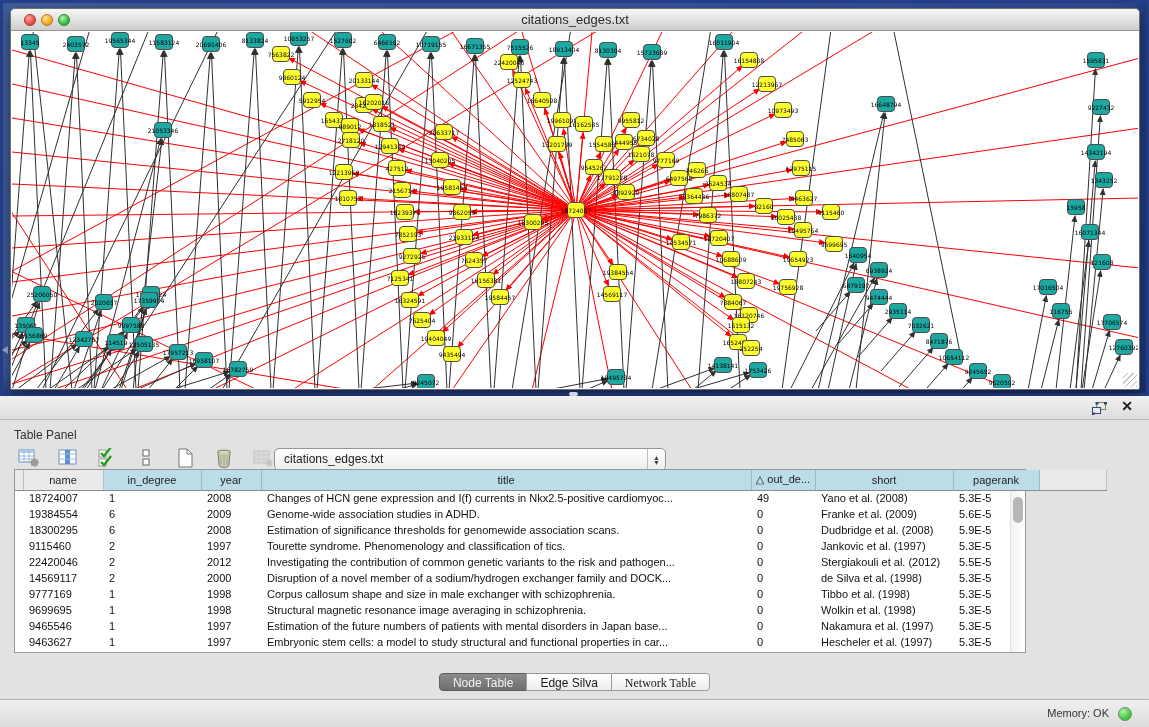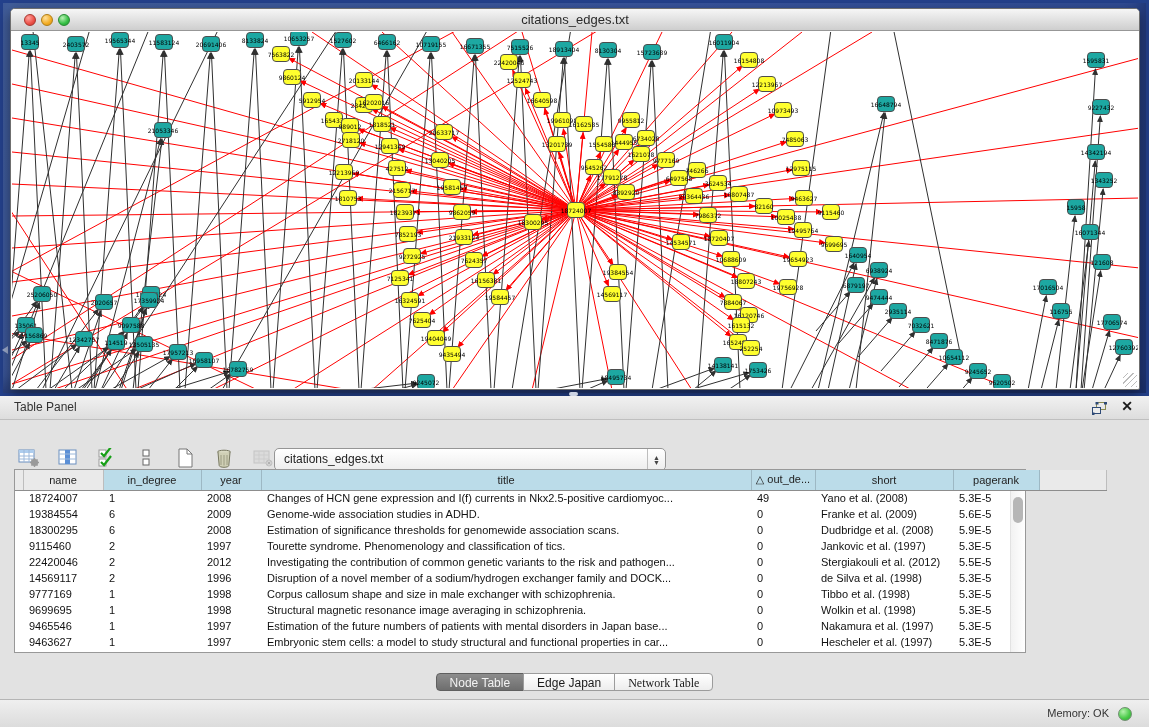--- a/index.html
+++ b/index.html
@@ -27,21 +27,21 @@
   .canvas svg { position:absolute; left:0; top:0; }
   .grip { position:absolute; right:1px; bottom:1px; width:14px; height:14px;
     background:repeating-linear-gradient(135deg, transparent 0 3px, #b5b5b5 3px 4px); opacity:.9; }
   .split-dot { position:absolute; left:569px; top:392px; width:9px; height:4px; border-radius:2px;
     background:#cdd4e4; box-shadow:0 1px 1px rgba(0,0,0,.4); }
 
   
   .panel { position:absolute; left:0; top:396px; width:1149px; height:303px; background:#e2e2e2; }
   .panel-header { position:absolute; left:0; top:0; width:100%; height:24px;
     background:linear-gradient(#f1f1f1,#dddddd); border-bottom:1px solid #bfbfbf; }
-  .panel-title { position:absolute; left:14px; line-height:23px; font-size:12px; color:#333; }
+  .panel-title { position:absolute; left:14px; line-height:23px; font-size:12px; color:#333;margin-top:28px; }
   .ph-float { position:absolute; right:42px; top:5px; width:15px; height:13px; cursor:pointer; }
   .ph-close { position:absolute; right:16px; top:2px; font-size:14px; font-weight:bold; color:#1a1a1a; cursor:pointer; }
 
   .toolbar { position:absolute; left:14px; top:48px; height:32px; display:flex; align-items:center; gap:9px; }
   .tbtn { width:30px; height:29px; display:flex; align-items:center; justify-content:center;
     border:1px solid transparent; border-radius:4px; background:transparent; cursor:pointer; }
   .fx { font-family:"DejaVu Serif", serif; font-style:italic; font-weight:bold; font-size:13px; color:#222; }
   .combo { position:absolute; left:274px; top:52px; width:392px; height:23px;
     border:1px solid #959595; border-radius:5px; background:linear-gradient(#ffffff,#ededed);
     font-size:12px; color:#222; line-height:21px; padding-left:9px; cursor:pointer;
@@ -1026,21 +1026,21 @@
               <td>Investigating the contribution of common genetic variants to the risk and pathogen...</td>
               <td>0</td>
               <td>Stergiakouli et al. (2012)</td>
               <td>5.5E-5</td>
               <td></td>
             </tr>
             <tr>
               <td></td>
               <td>14569117</td>
               <td>2</td>
-              <td>1996</td>
+              <td>2000</td>
               <td>Disruption of a novel member of a sodium/hydrogen exchanger family and DOCK...</td>
               <td>0</td>
               <td>de Silva et al. (1998)</td>
               <td>5.3E-5</td>
               <td></td>
             </tr>
             <tr>
               <td></td>
               <td>9777169</td>
               <td>1</td>
@@ -1087,21 +1087,21 @@
           </tbody>
       </table>
       <div class="vscroll">
         <div class="vthumb"></div>
       </div>
     </div>
 
     <div class="tabs">
       <span class="seg" id="tabseg">
           <button class="tab sel">Node Table</button>
-          <button class="tab">Edge Japan</button>
+          <button class="tab">Edge Silva</button>
           <button class="tab">Network Table</button>
         </span>
     </div>
   </div>
 
   <div class="statusbar">
     <span class="mem">Memory: OK</span>
     <span class="memdot"></span>
   </div>
 </div>

